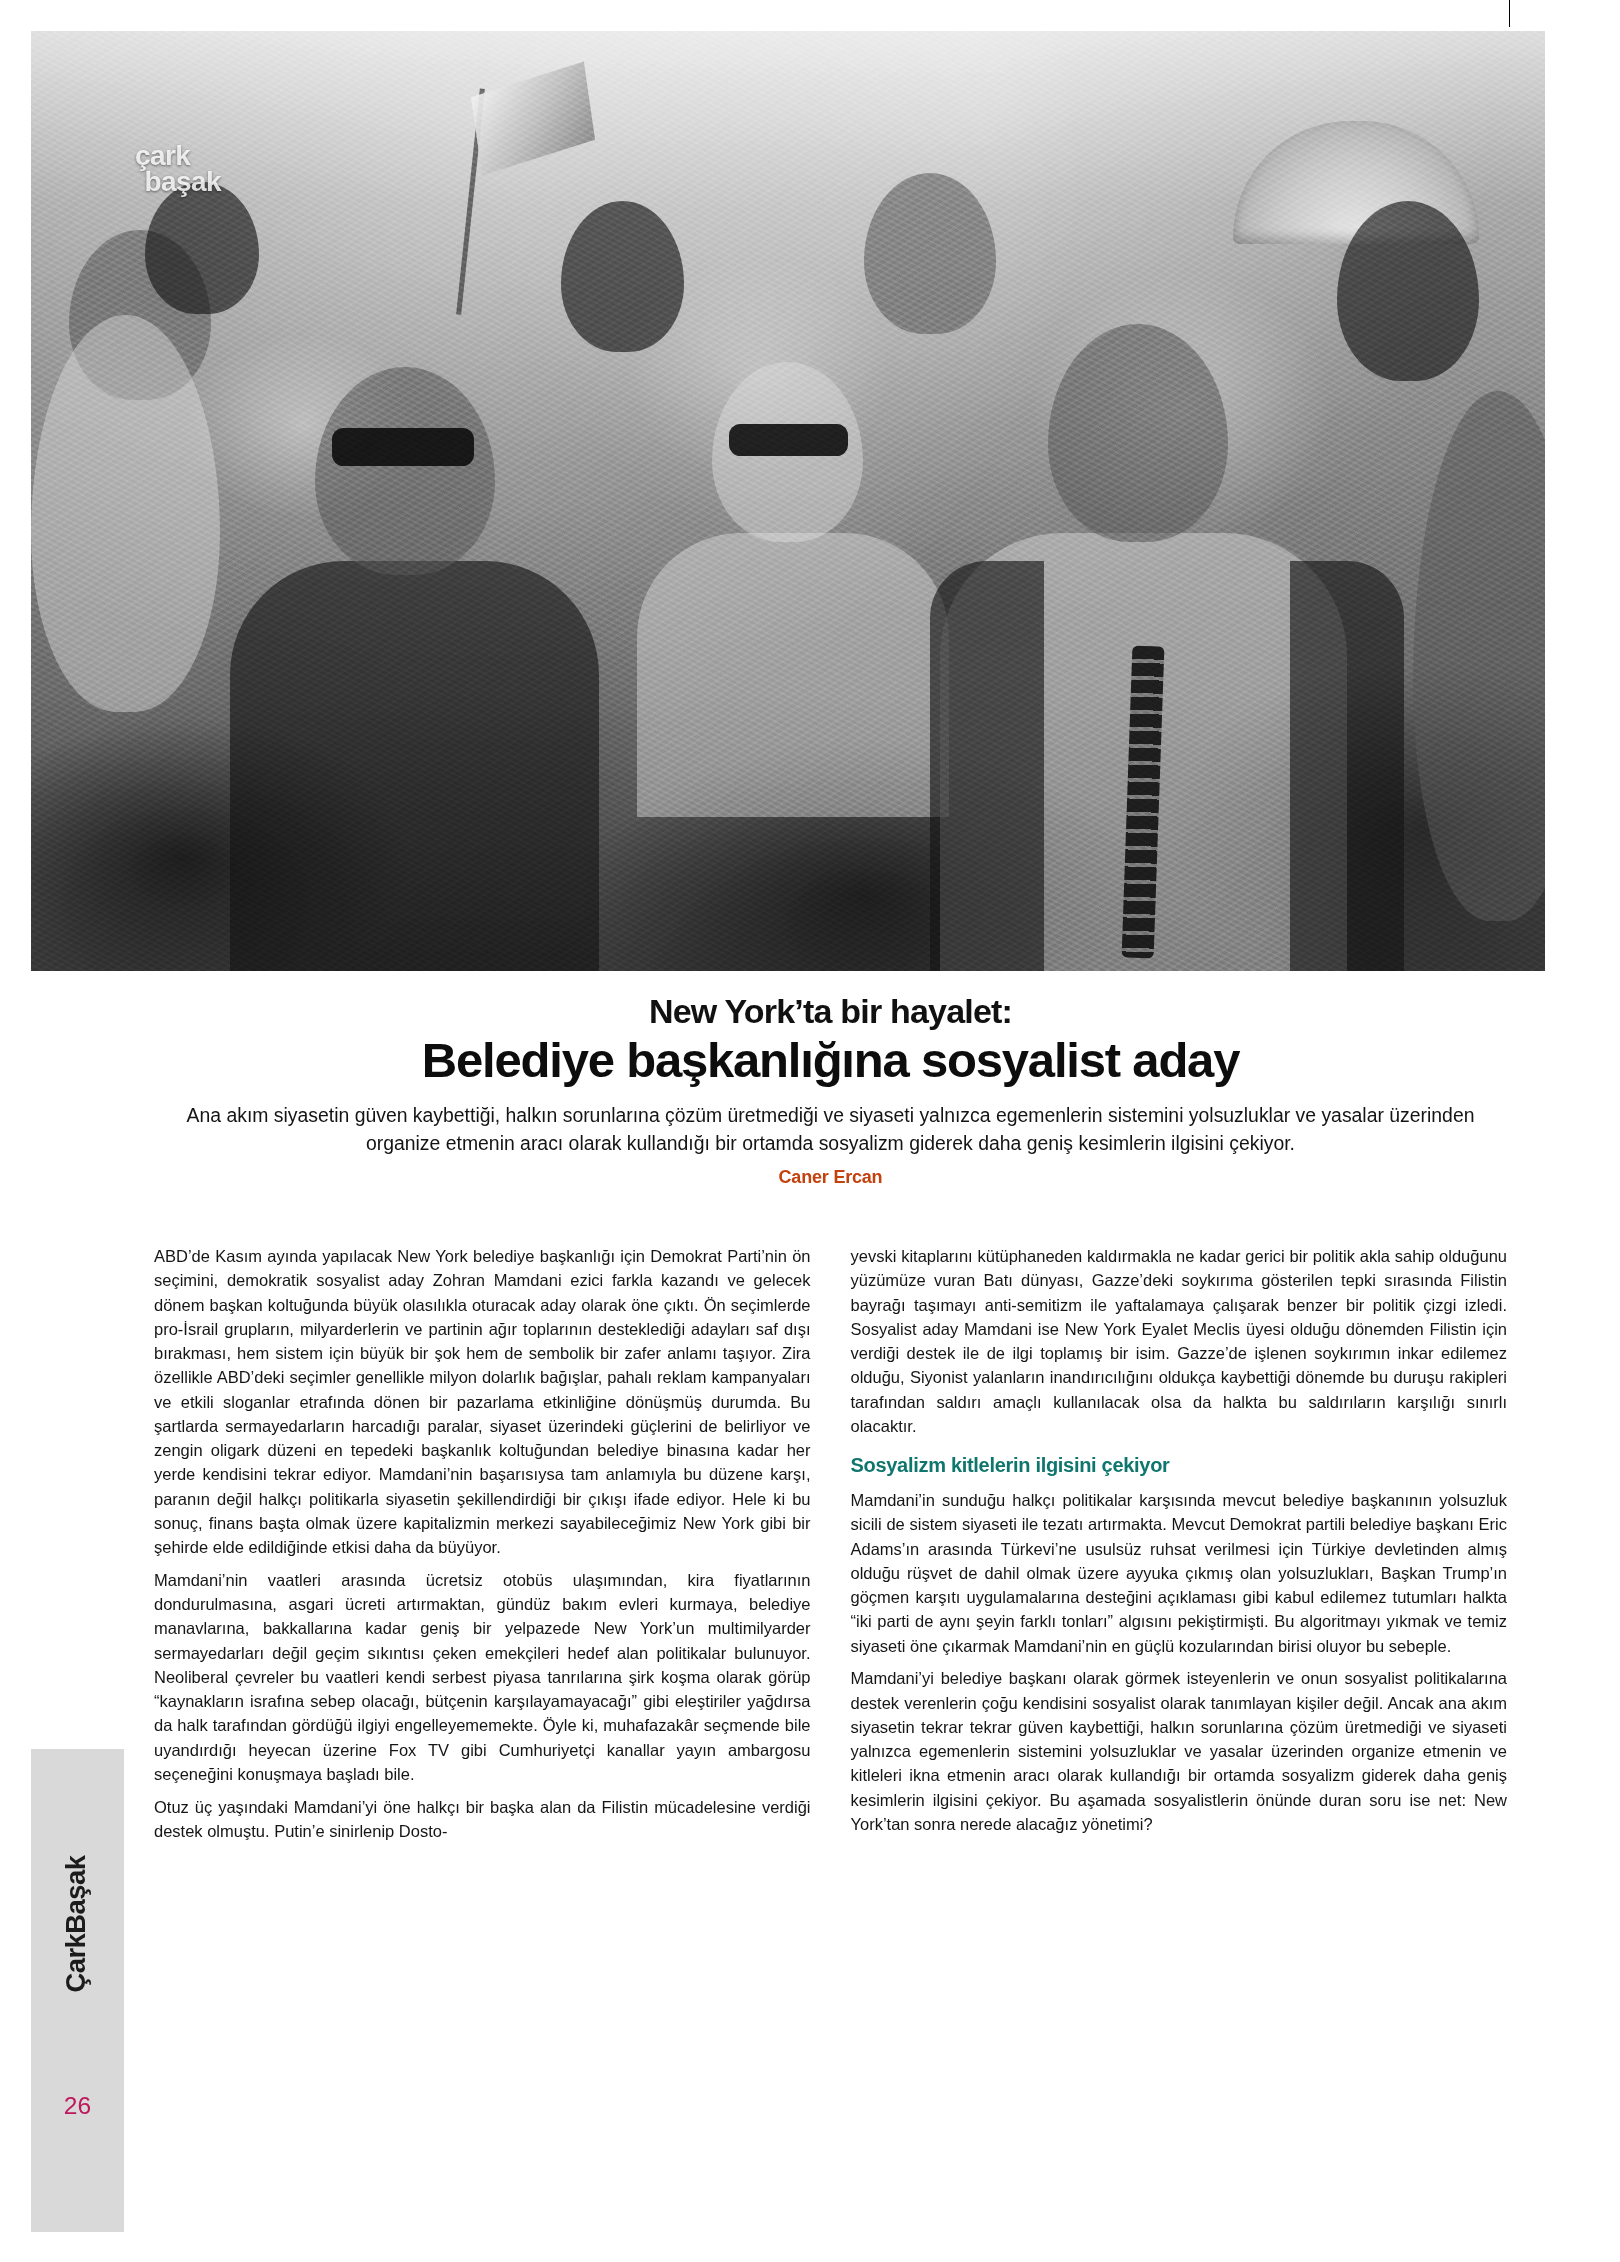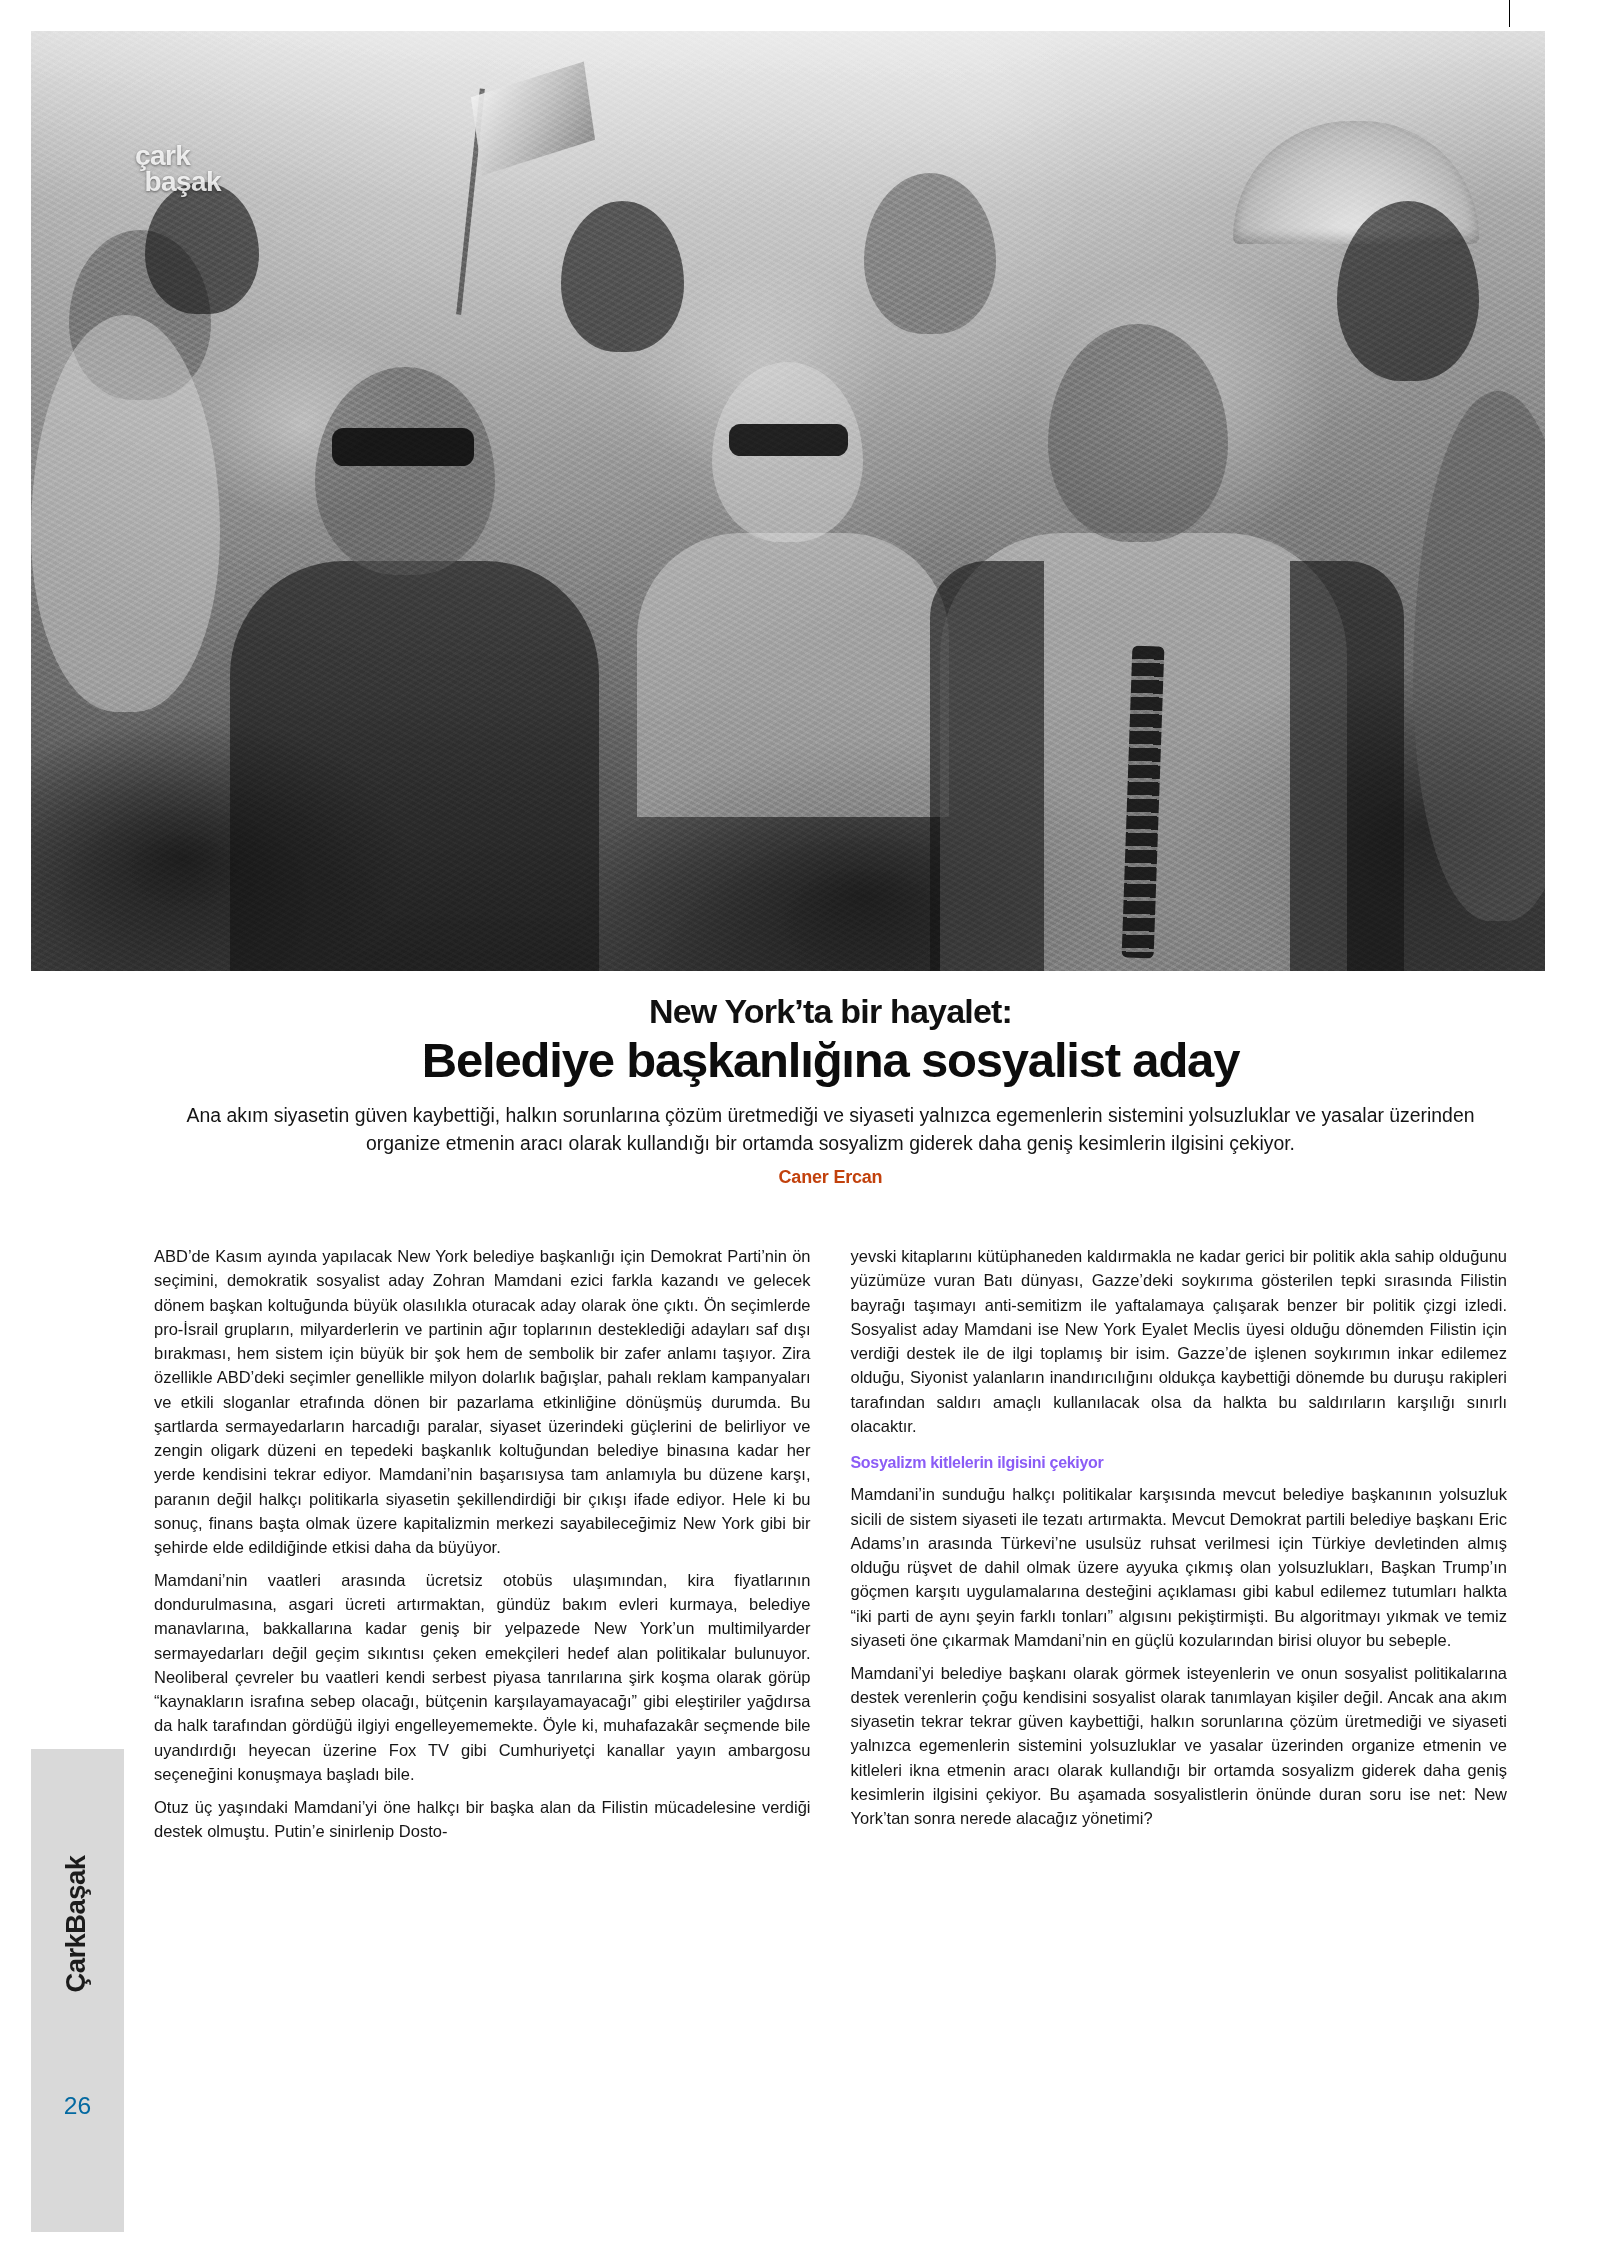--- a/index.html
+++ b/index.html
@@ -187,24 +187,24 @@
     font-size: 16.5px;
     line-height: 1.47;
     text-align: justify;
     color: #151515;
     hyphens: auto;
   }
   .col p {
     margin: 0 0 8.5px 0;
   }
   .subhead {
-    font-size: 16px;
+    font-size: 20px;
     font-weight: 800;
     letter-spacing: -0.3px;
-    color: #8b5cf6;
+    color: #0f766e;
     margin: 13.2px 0 7.6px 0;
     text-align: left;
   }
 
   
   .side-tab {
     position: absolute;
     left: 31px;
     top: 1749px;
     width: 93px;
@@ -222,21 +222,21 @@
     font-weight: 800;
     letter-spacing: -0.5px;
     color: #1c1c1c;
   }
   .page-number {
     position: absolute;
     left: 0; bottom: 112px;
     width: 93px;
     text-align: center;
     font-size: 24.6px;
-    color: #0369a1;
+    color: #be185d;
   }
 </style>
 </head>
 <body>
 
 <div class="page">
 
   <div class="crop-mark cm-tl-v"></div>
 
   <div class="hero">

